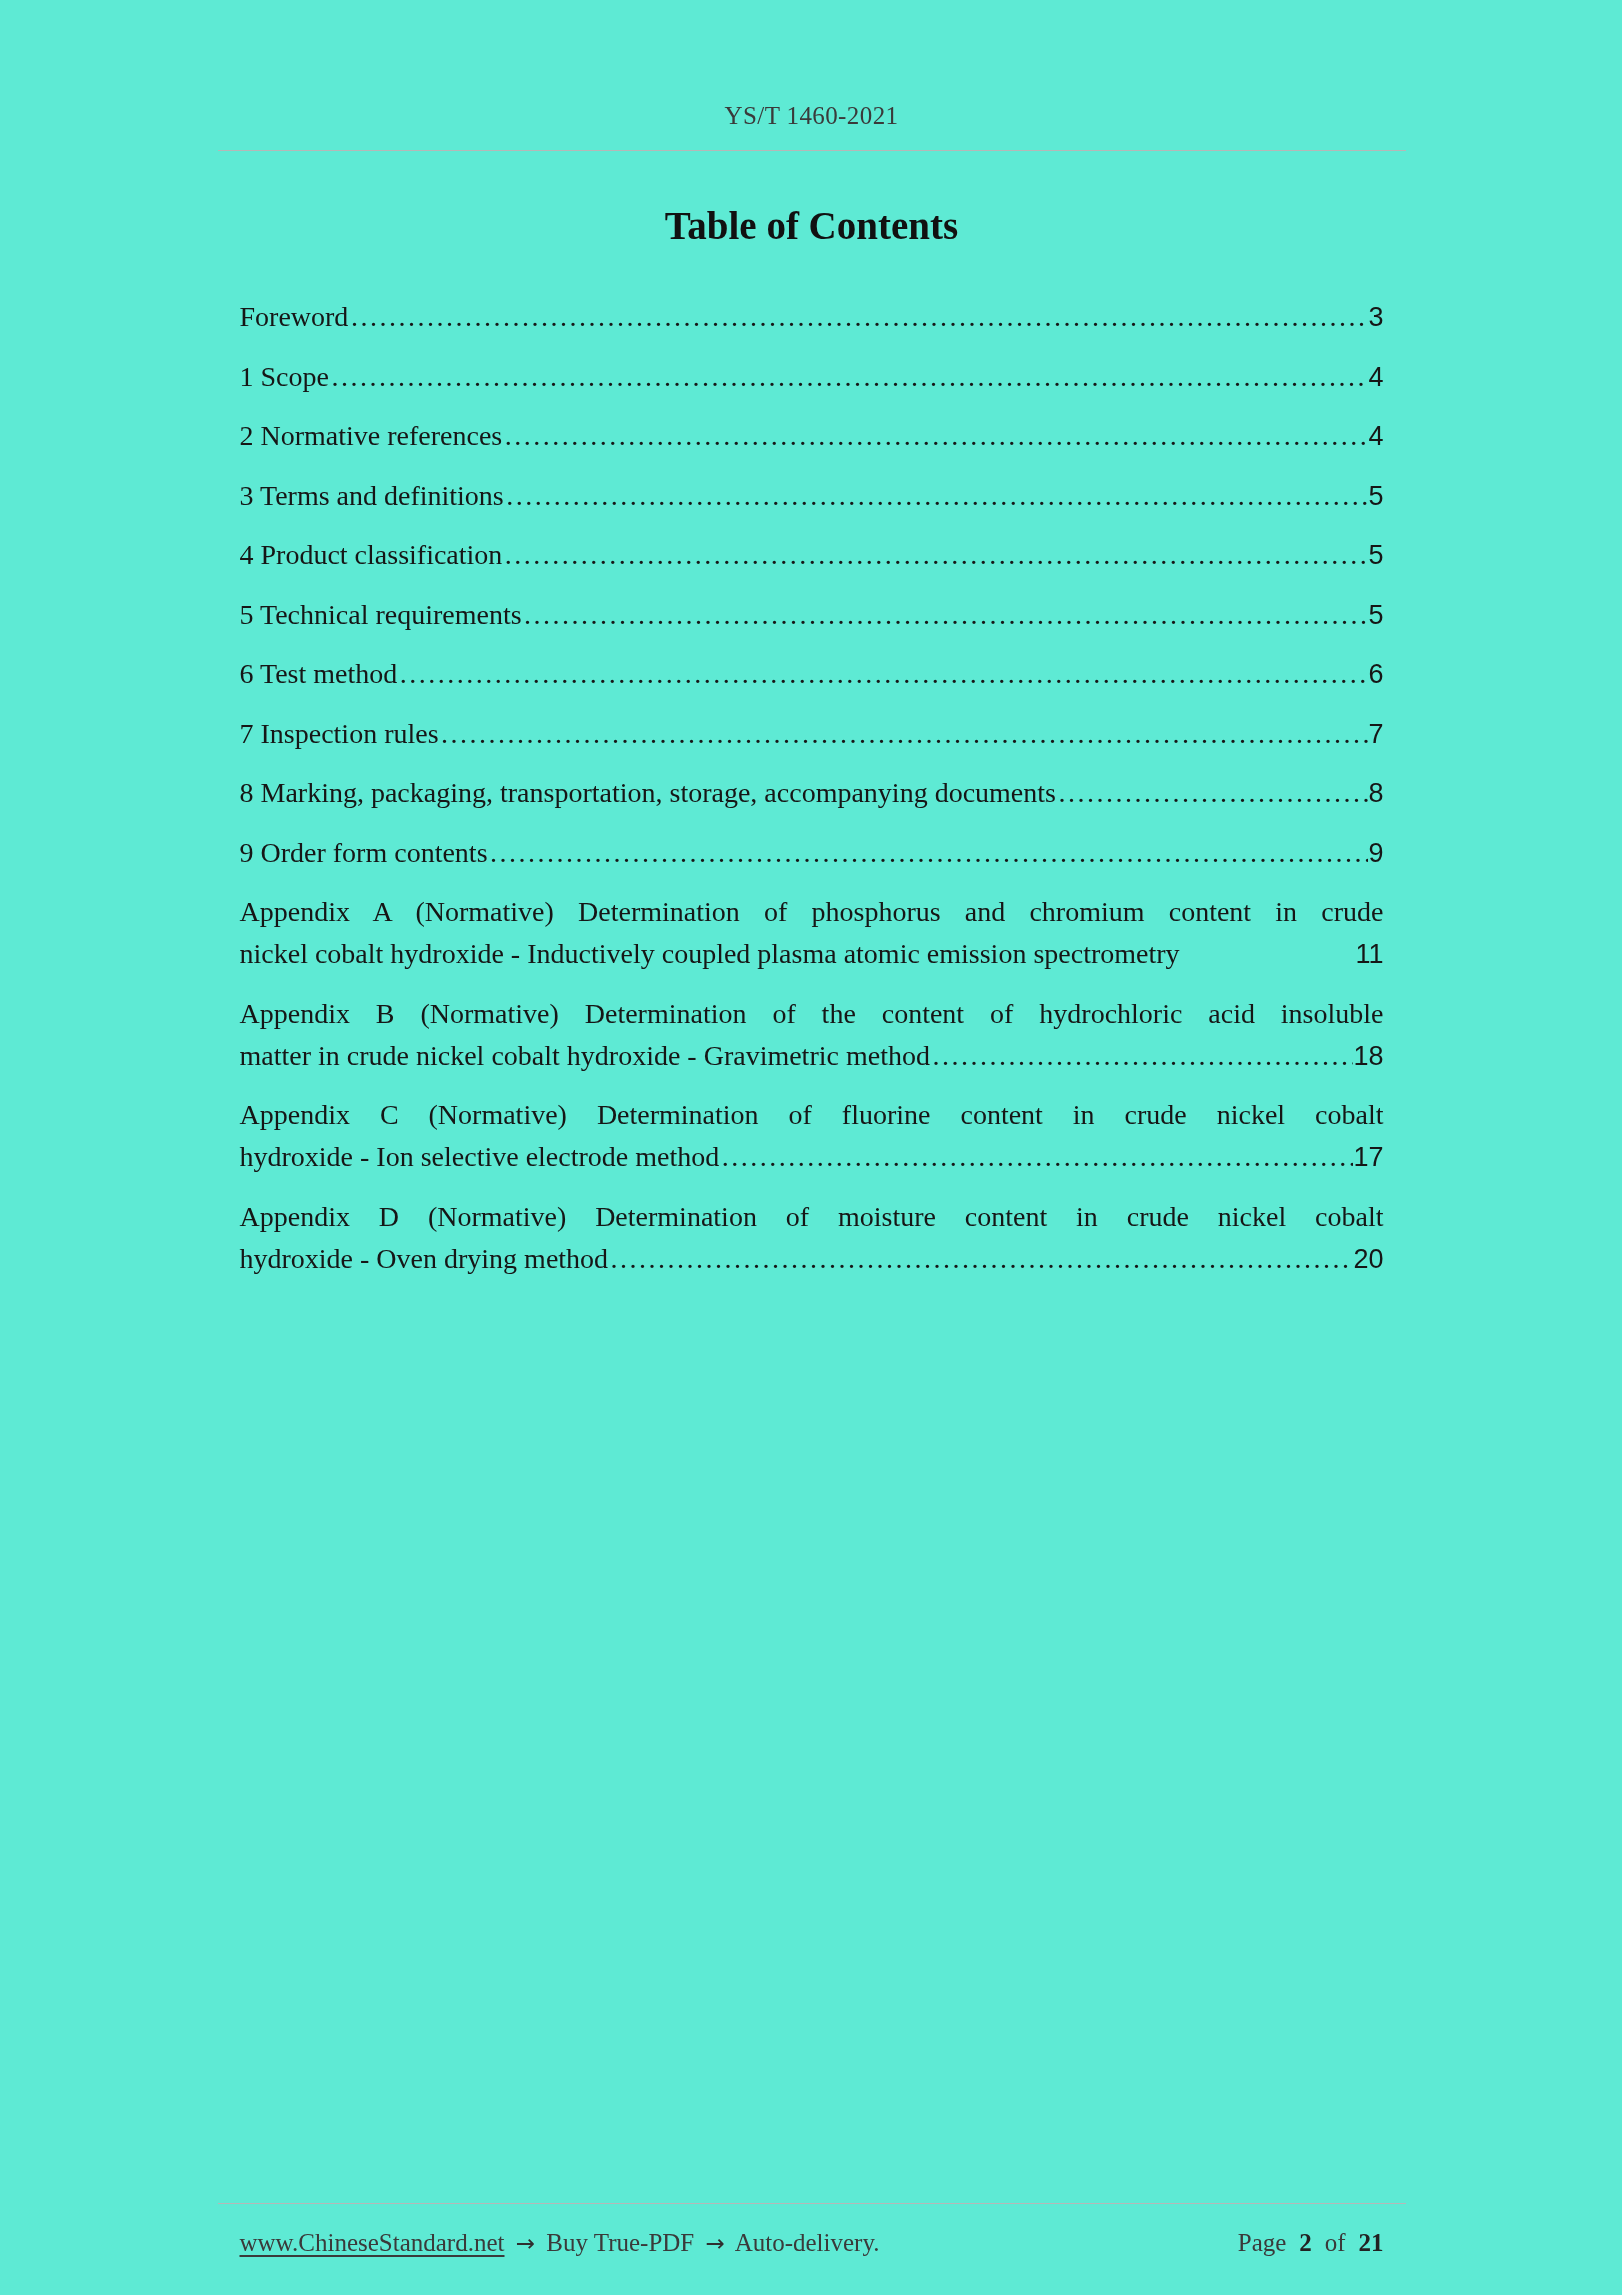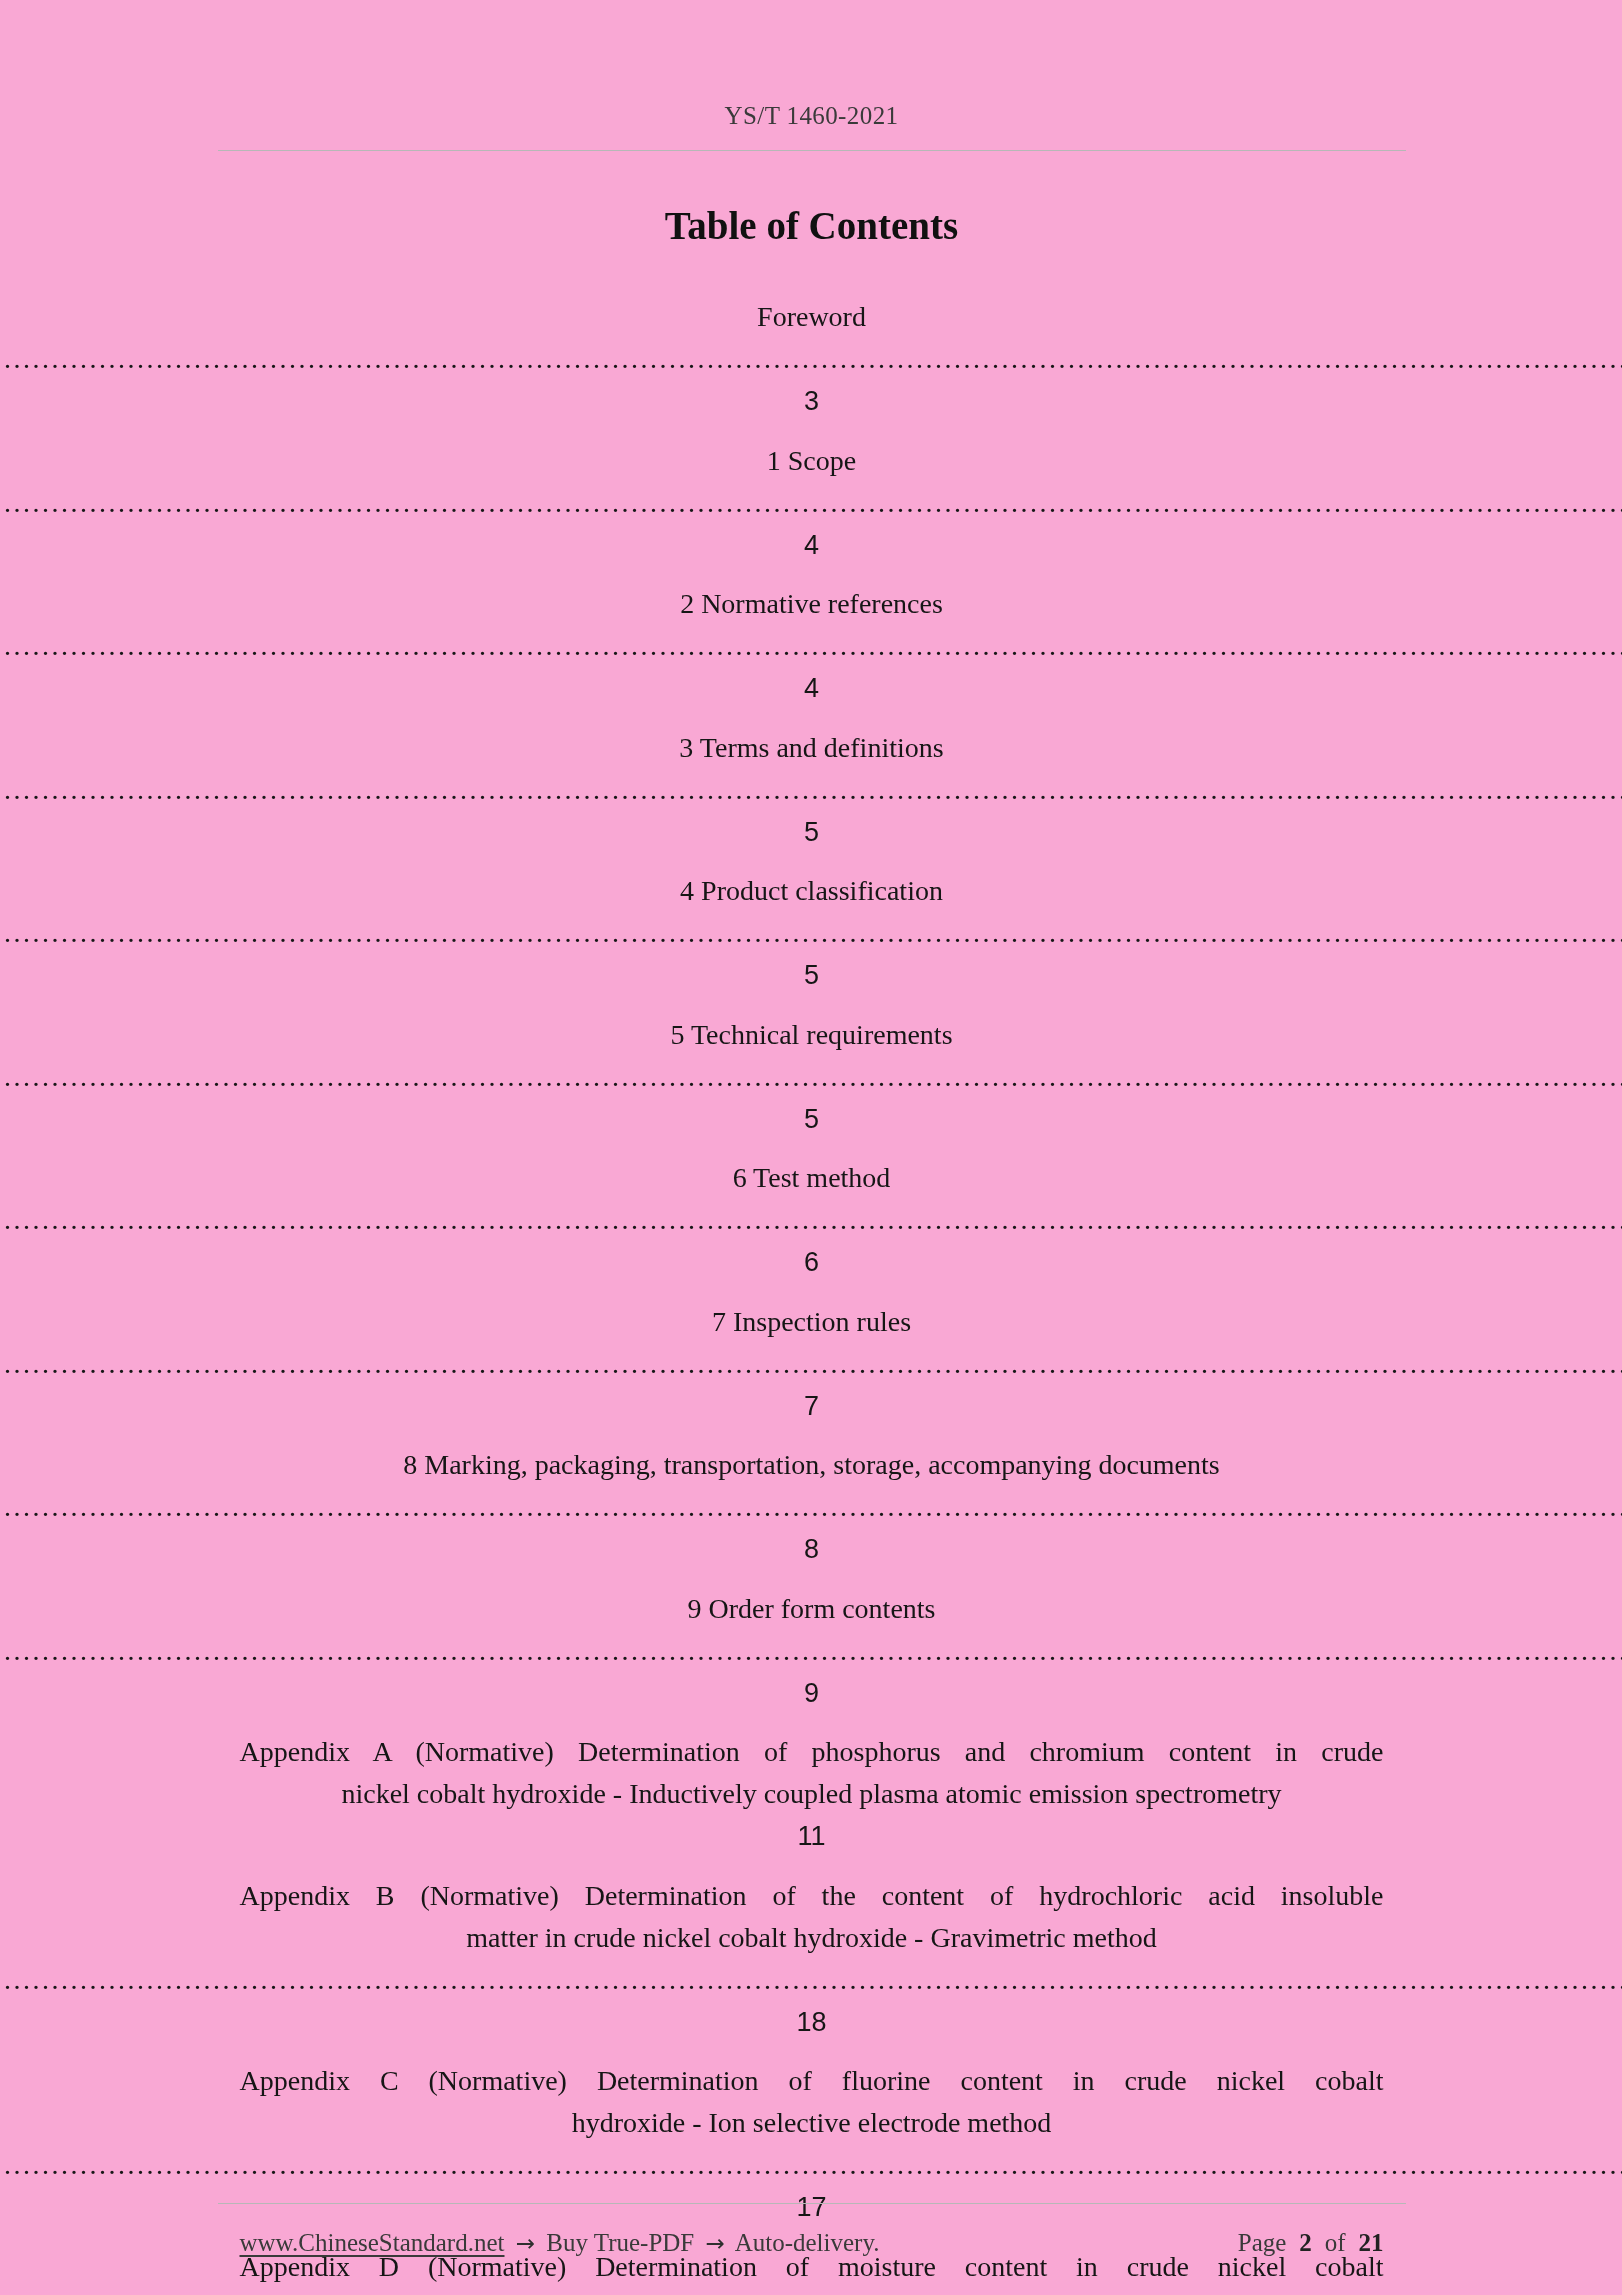--- a/index.html
+++ b/index.html
@@ -4,21 +4,21 @@
 <style>
   html, body {
     margin: 0;
     padding: 0;
     background: #ffffff;
   }
   .page {
     position: relative;
     width: 1623px;
     height: 2295px;
-    background: #f9a8d4;
+    background: #5eead4;
     overflow: hidden;
     font-family: "Liberation Serif", serif;
     color: #1b1b1b;
   }
   .doc-header {
     padding-top: 102px;
   }
   .doc-code {
     text-align: center;
     font-size: 25px;
@@ -52,21 +52,20 @@
     margin-bottom: 17.5px;
     line-height: 42px;
   }
   .toc-wrap-line {
     text-align: justify;
     text-align-last: justify;
   }
   .toc-last-line {
     display: flex;
     align-items: center;
-    flex-direction: column;
   }
   .toc-label {
     white-space: nowrap;
     flex: 0 0 auto;
   }
   .toc-leader {
     flex: 1 1 auto;
     overflow: hidden;
     white-space: nowrap;
     padding: 0 2.5px;

